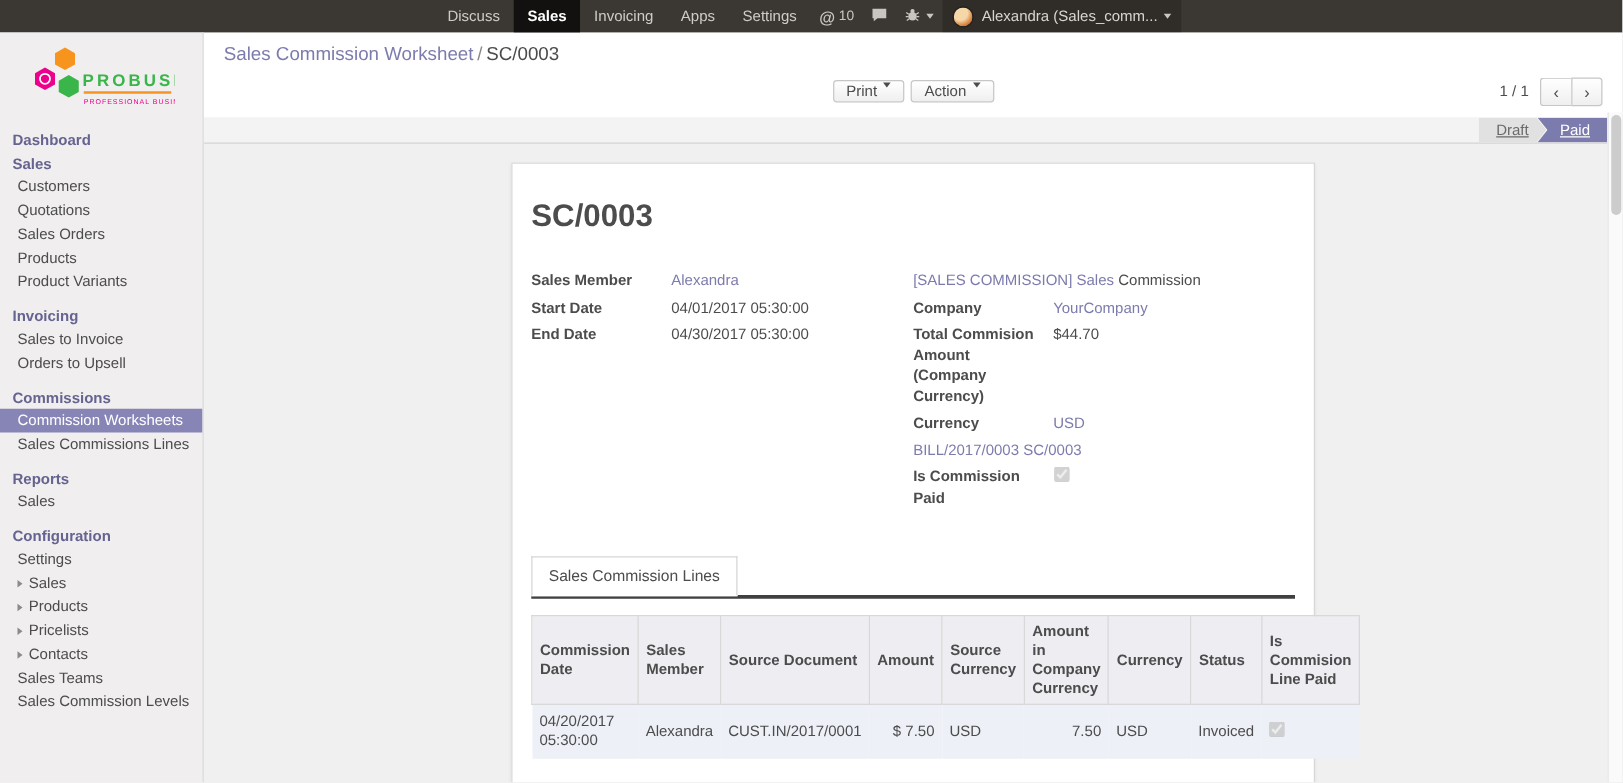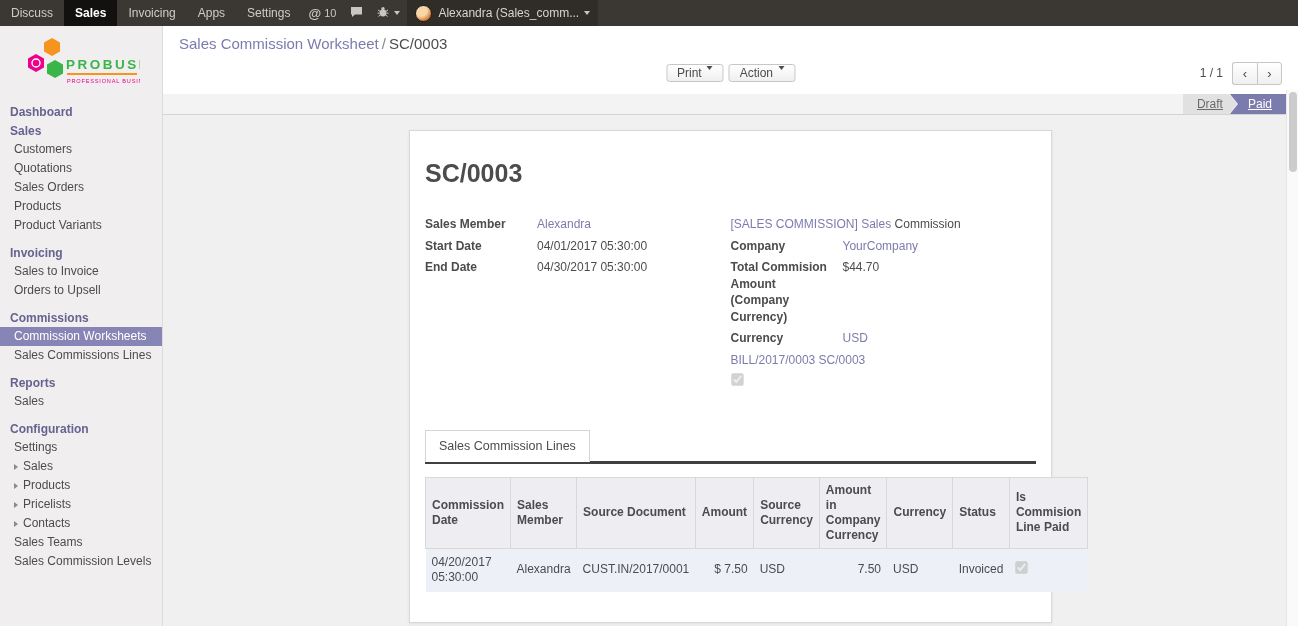--- a/index.html
+++ b/index.html
@@ -5,21 +5,21 @@
   * { box-sizing: border-box; margin: 0; padding: 0; }
   html,body { width:1298px; height:626px; }
   body {
     font-family: "Liberation Sans", sans-serif;
     font-size: 12px; color:#4c4c4c; background:#f0f0f0;
     overflow:hidden; position:relative;
   }
   a { text-decoration:none; color:inherit; cursor:pointer; }
 
   
-  .topbar { height:26px; background:#3b3833; display:flex; justify-content:flex-start; color:#cfccc6; }
+  .topbar { height:26px; background:#3b3833; display:flex; justify-content:center; color:#cfccc6; }
   .menus { display:flex; }
   .menu-item { padding:0 11px; line-height:26px; font-size:12px; }
   .menu-item.active { background:#121110; color:#fff; font-weight:bold; }
   .topbar-right { display:flex; align-items:center; padding-right:6px; }
   .tray-item { display:flex; align-items:center; height:26px; padding:0 7px; color:#c9c6c0; }
   .at-glyph { font-size:13px; font-weight:bold; }
   .count { margin-left:3px; font-size:11px; }
   .caret-down { width:0; height:0; border-left:3.5px solid transparent; border-right:3.5px solid transparent; border-top:4px solid #c9c6c0; display:inline-block; margin-left:5px; }
   .user-menu { display:flex; align-items:center; height:26px; padding:0 8px; background:rgba(0,0,0,.18); }
   .avatar { width:17px; height:17px; border-radius:50%; flex-shrink:0;
@@ -251,20 +251,21 @@
               <span class="fvalue">$44.70</span>
             </div>
             <div class="frow">
               <span class="flabel">Currency</span>
               <span class="fvalue"><a class="link">USD</a></span>
             </div>
             <div class="frow">
               <span class="fvalue"><a class="link">BILL/2017/0003 SC/0003</a></span>
             </div>
             <div class="frow">
+              <span class="flabel">Is Commission Paid</span>
               <span class="fvalue"><input type="checkbox" disabled="" checked="true" style=""></span>
             </div>
           </div>
         </div>
 
         <div class="notebook">
           <div class="tabs">
             <a class="tab">Sales Commission Lines</a>
           </div>
 

